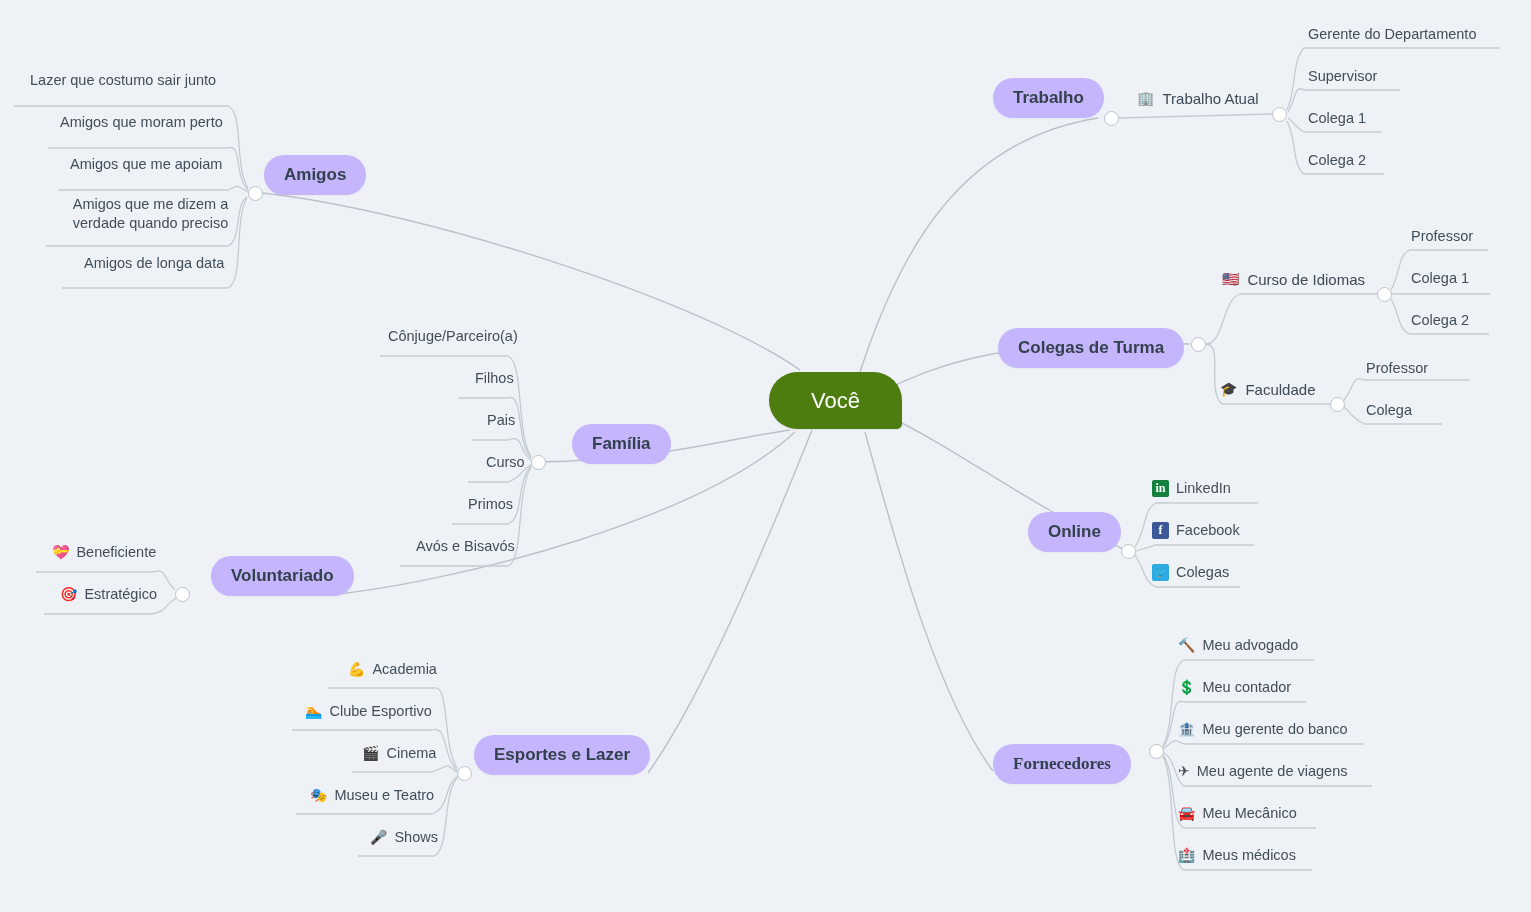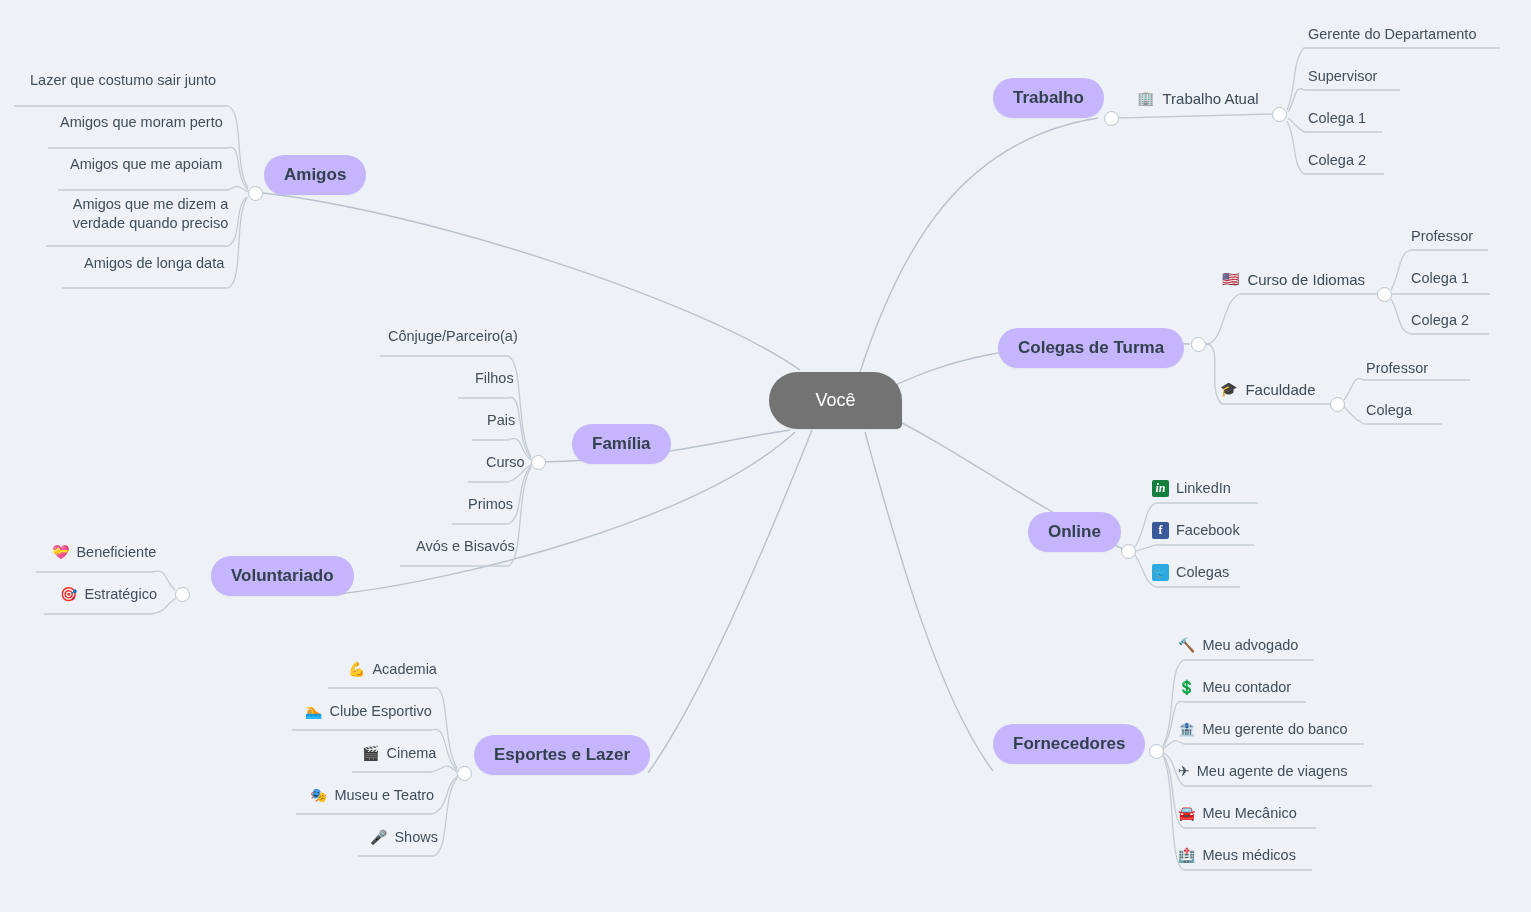--- a/index.html
+++ b/index.html
@@ -21,23 +21,23 @@
     left: 0; top: 0;
     width: 1531px; height: 912px;
     pointer-events: none;
   }
   .wire { fill: none; stroke: #b9c2ca; stroke-width: 1.4; }
   .wire-thin { fill: none; stroke: #c3cbd2; stroke-width: 1.3; }
 
   
   .root-node {
     position: absolute;
-    background: #737373;
+    background: #4d7c0f;
     color: #ffffff;
-    font-size: 18px;
+    font-size: 22px;
     display: flex;
     align-items: center;
     justify-content: center;
     border-radius: 34px 34px 6px 34px;
     box-shadow: 0 1px 2px rgba(0,0,0,0.07);
   }
 
   
   .pill {
     position: absolute;
@@ -98,21 +98,21 @@
     border-radius: 2px;
     display: inline-flex;
     align-items: center;
     justify-content: center;
     font-size: 12px;
     font-weight: bold;
     color: #fff;
     font-family: "Liberation Serif", serif;
     flex: 0 0 auto;
   }
-  .ico-linkedin { background: #15803d; font-style: italic; }
+  .ico-linkedin { background: #15803d; }
   .ico-facebook { background: #3b5998; }
   .ico-twitter  { background: #2caae1; }
 </style>
 </head>
 <body>
 
 <div id="stage">
 
   <svg class="wires" viewBox="0 0 1531 912">
 
@@ -244,21 +244,21 @@
   </div>
   <div class="leaf" style="left:1152px; top:521px; align-items:center;">
     <span class="brand-ico ico-facebook">f</span>
     <span>Facebook</span>
   </div>
   <div class="leaf" style="left:1152px; top:563px; align-items:center;">
     <span class="brand-ico ico-twitter" style="font-size:10px;">🐦</span>
     <span>Colegas</span>
   </div>
 
-  <div class="pill" style="left:993px; top:724px;">
+  <div class="pill" style="left:993px; top:744px;font-family:Liberation Serif, serif;">
     <span>Fornecedores</span>
   </div>
   <div class="knob" style="left:1149px; top:744px;"></div>
   <div class="leaf" style="left:1178px; top:636px;">
     <span class="leaf-ico">🔨</span>
     <span>Meu advogado</span>
   </div>
   <div class="leaf" style="left:1178px; top:678px;">
     <span class="leaf-ico">💲</span>
     <span>Meu contador</span>

